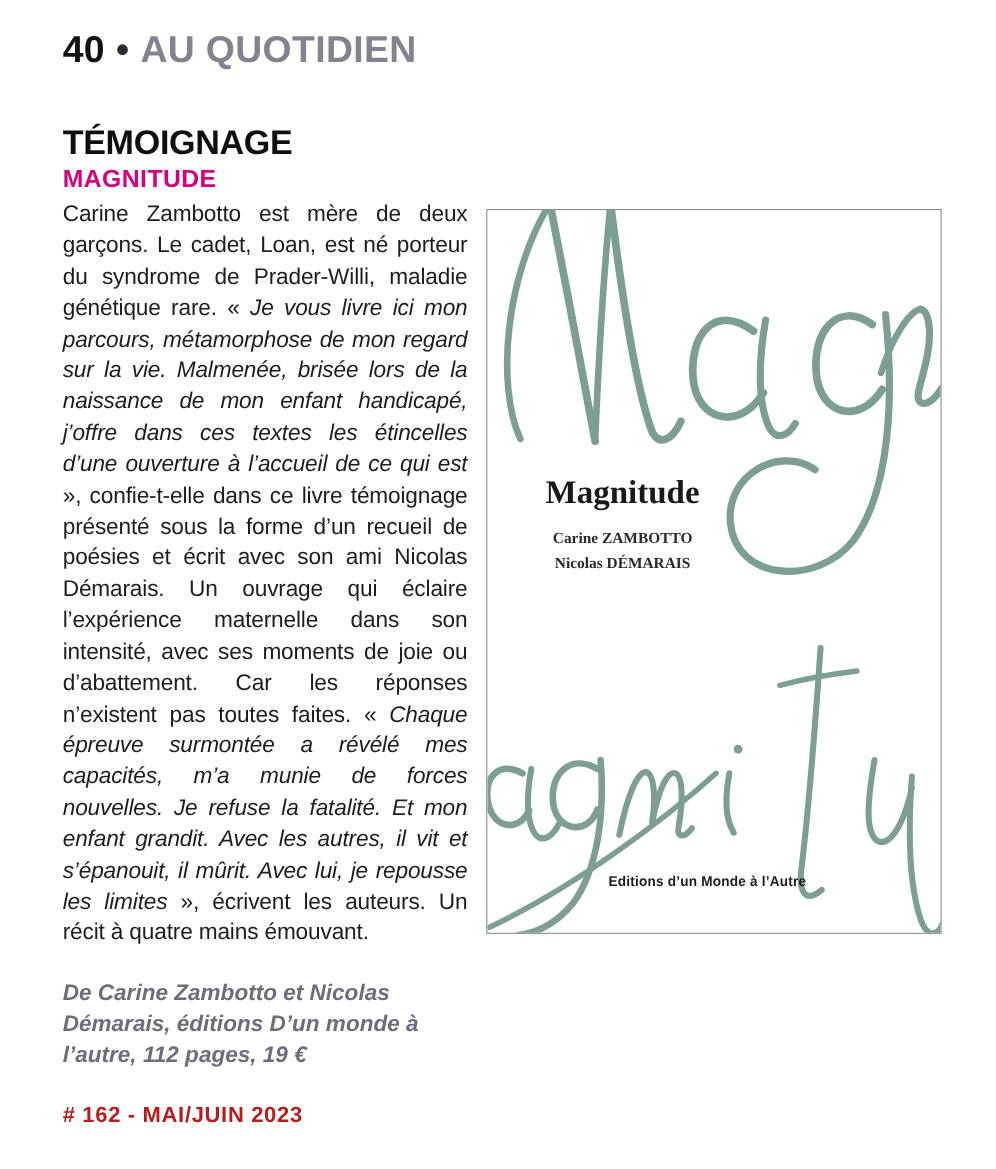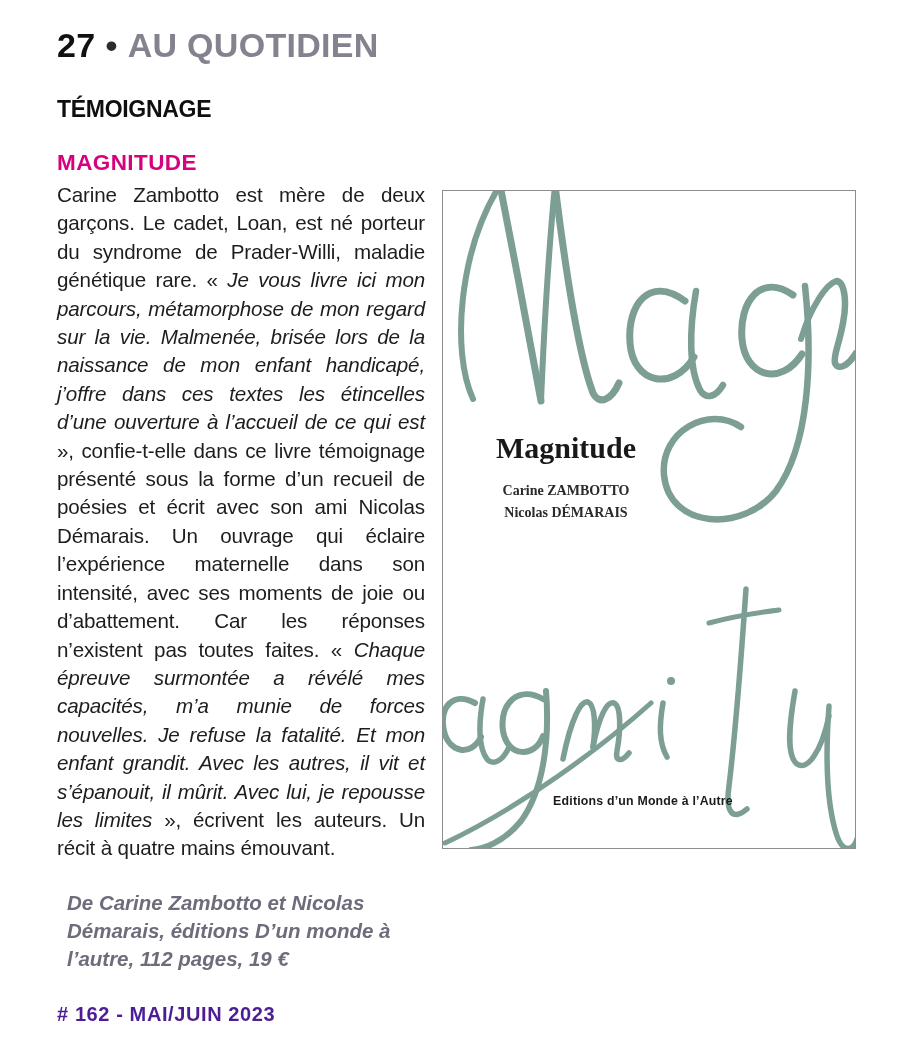--- a/index.html
+++ b/index.html
@@ -14,45 +14,45 @@
   .header{
     position:absolute;left:57px;top:26px;
     font-size:34px;font-weight:800;letter-spacing:.3px;
     white-space:nowrap;
   }
   .header .pgnum{color:#111114;}
   .header .bullet{color:#2b2b31;margin:0 10px;}
   .header .section{color:#83838F;margin-top:36px;}
   
   .kicker{
-    position:absolute;left:57px;top:96px;
-    font-size:23px;font-weight:900;letter-spacing:-.3px;
+    position:absolute;left:57px;top:112px;
+    font-size:31px;font-weight:900;letter-spacing:-.3px;
     color:#0F0F10;
   }
   .art-title{
     position:absolute;left:57px;top:150px;
     font-size:22.5px;font-weight:800;letter-spacing:.4px;
     color:#D6017E;
   }
   .body-col{
     position:absolute;left:57px;top:181px;width:368px;
     font-size:20.6px;line-height:28.4px;letter-spacing:-.15px;
     color:#1D1D1F;text-align:justify;
   }
   .body-col .italic{font-style:italic;margin-top:32px;}
   .credit{
-    position:absolute;left:67px;top:889px;width:385px;
+    position:absolute;left:57px;top:889px;width:385px;
     font-size:20.5px;line-height:28px;
     font-style:italic;font-weight:700;
     color:#6C6C7B;
   }
   .footer{
     position:absolute;left:57px;top:1003px;
     font-size:20px;font-weight:700;letter-spacing:.6px;
-    color:#4c1d95;
+    color:#b91c1c;
   }
   
   .cover{
     position:absolute;left:442px;top:190px;
     width:414px;height:659px;
     background:#ffffff;
     border:1.5px solid #8d8d8d;
     box-sizing:border-box;
     overflow:hidden;
   }
@@ -75,21 +75,21 @@
     font-size:13px;font-weight:600;letter-spacing:.2px;color:#1b1b1b;
     transform:scaleX(.95);transform-origin:center;
   }
 </style>
 </head>
 <body>
 
 <div class="page">
 
   <div class="header">
-    <span class="pgnum">27</span><span class="bullet">•</span><span class="section">AU QUOTIDIEN</span>
+    <span class="pgnum">40</span><span class="bullet">•</span><span class="section">AU QUOTIDIEN</span>
   </div>
 
   <div class="kicker">TÉMOIGNAGE</div>
   <div class="art-title">MAGNITUDE</div>
 
   <div class="body-col" id="article-body"><span class="normal">Carine Zambotto est mère de deux garçons. Le cadet, Loan, est né porteur du syndrome de Prader-Willi, maladie génétique rare. « </span><span class="italic">Je vous livre ici mon parcours, métamorphose de mon regard sur la vie. Malmenée, brisée lors de la naissance de mon enfant handicapé, j’offre dans ces textes les étincelles d’une ouverture à l’accueil de ce qui est</span><span class="normal"> », confie-t-elle dans ce livre témoignage présenté sous la forme d’un recueil de poésies et écrit avec son ami Nicolas Démarais. Un ouvrage qui éclaire l’expérience maternelle dans son intensité, avec ses moments de joie ou d’abattement. Car les réponses n’existent pas toutes faites. « </span><span class="italic">Chaque épreuve surmontée a révélé mes capacités, m’a munie de forces nouvelles. Je refuse la fatalité. Et mon enfant grandit. Avec les autres, il vit et s’épanouit, il mûrit. Avec lui, je repousse les limites</span><span class="normal"> », écrivent les auteurs. Un récit à quatre mains émouvant.</span></div>
 
   <div class="credit">De Carine Zambotto et Nicolas Démarais, éditions D’un monde à l’autre, 112 pages, 19 €</div>
 
   <div class="cover">

